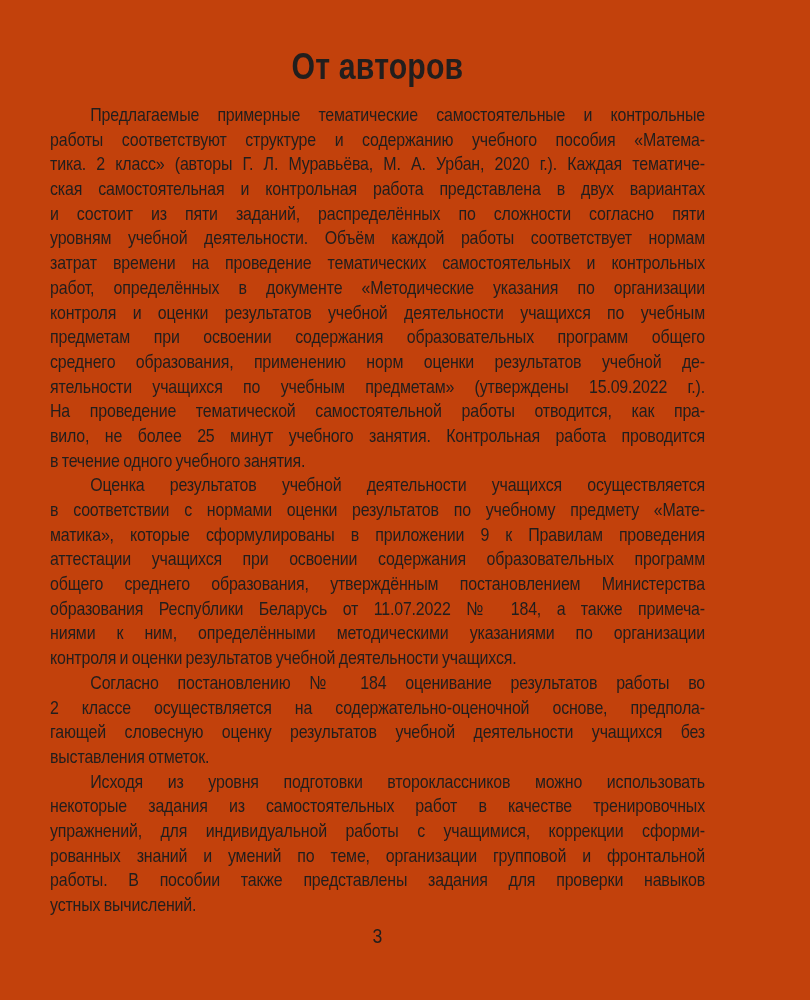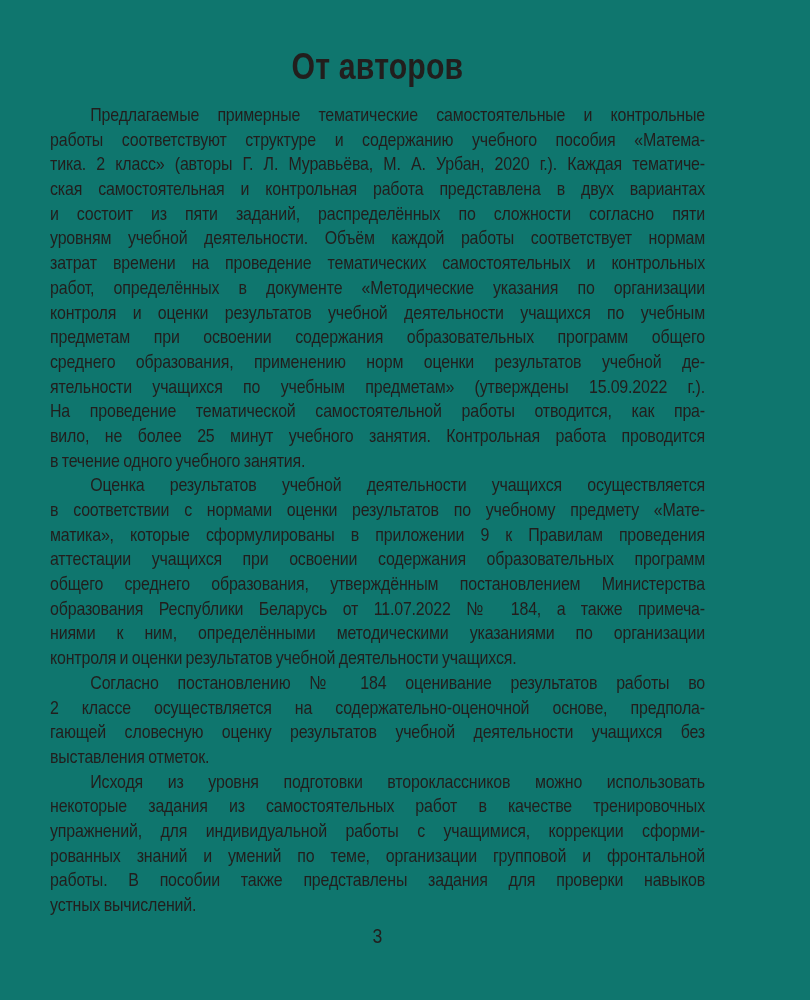--- a/index.html
+++ b/index.html
@@ -11,21 +11,21 @@
     width: 810px;
     height: 1000px;
     background: #ffffff;
     overflow: hidden;
     font-family: "Liberation Sans", "DejaVu Sans", sans-serif;
     color: #221e1d;
   }
   .page {
     position: absolute;
     inset: 0;
-    background: #0f766e;
+    background: #c2410c;
   }
   
   .condensed {
     position: absolute;
     left: 50px;
     top: 0;
     width: 780px;
     transform: scaleX(0.8397);
     transform-origin: 0 0;
   }

